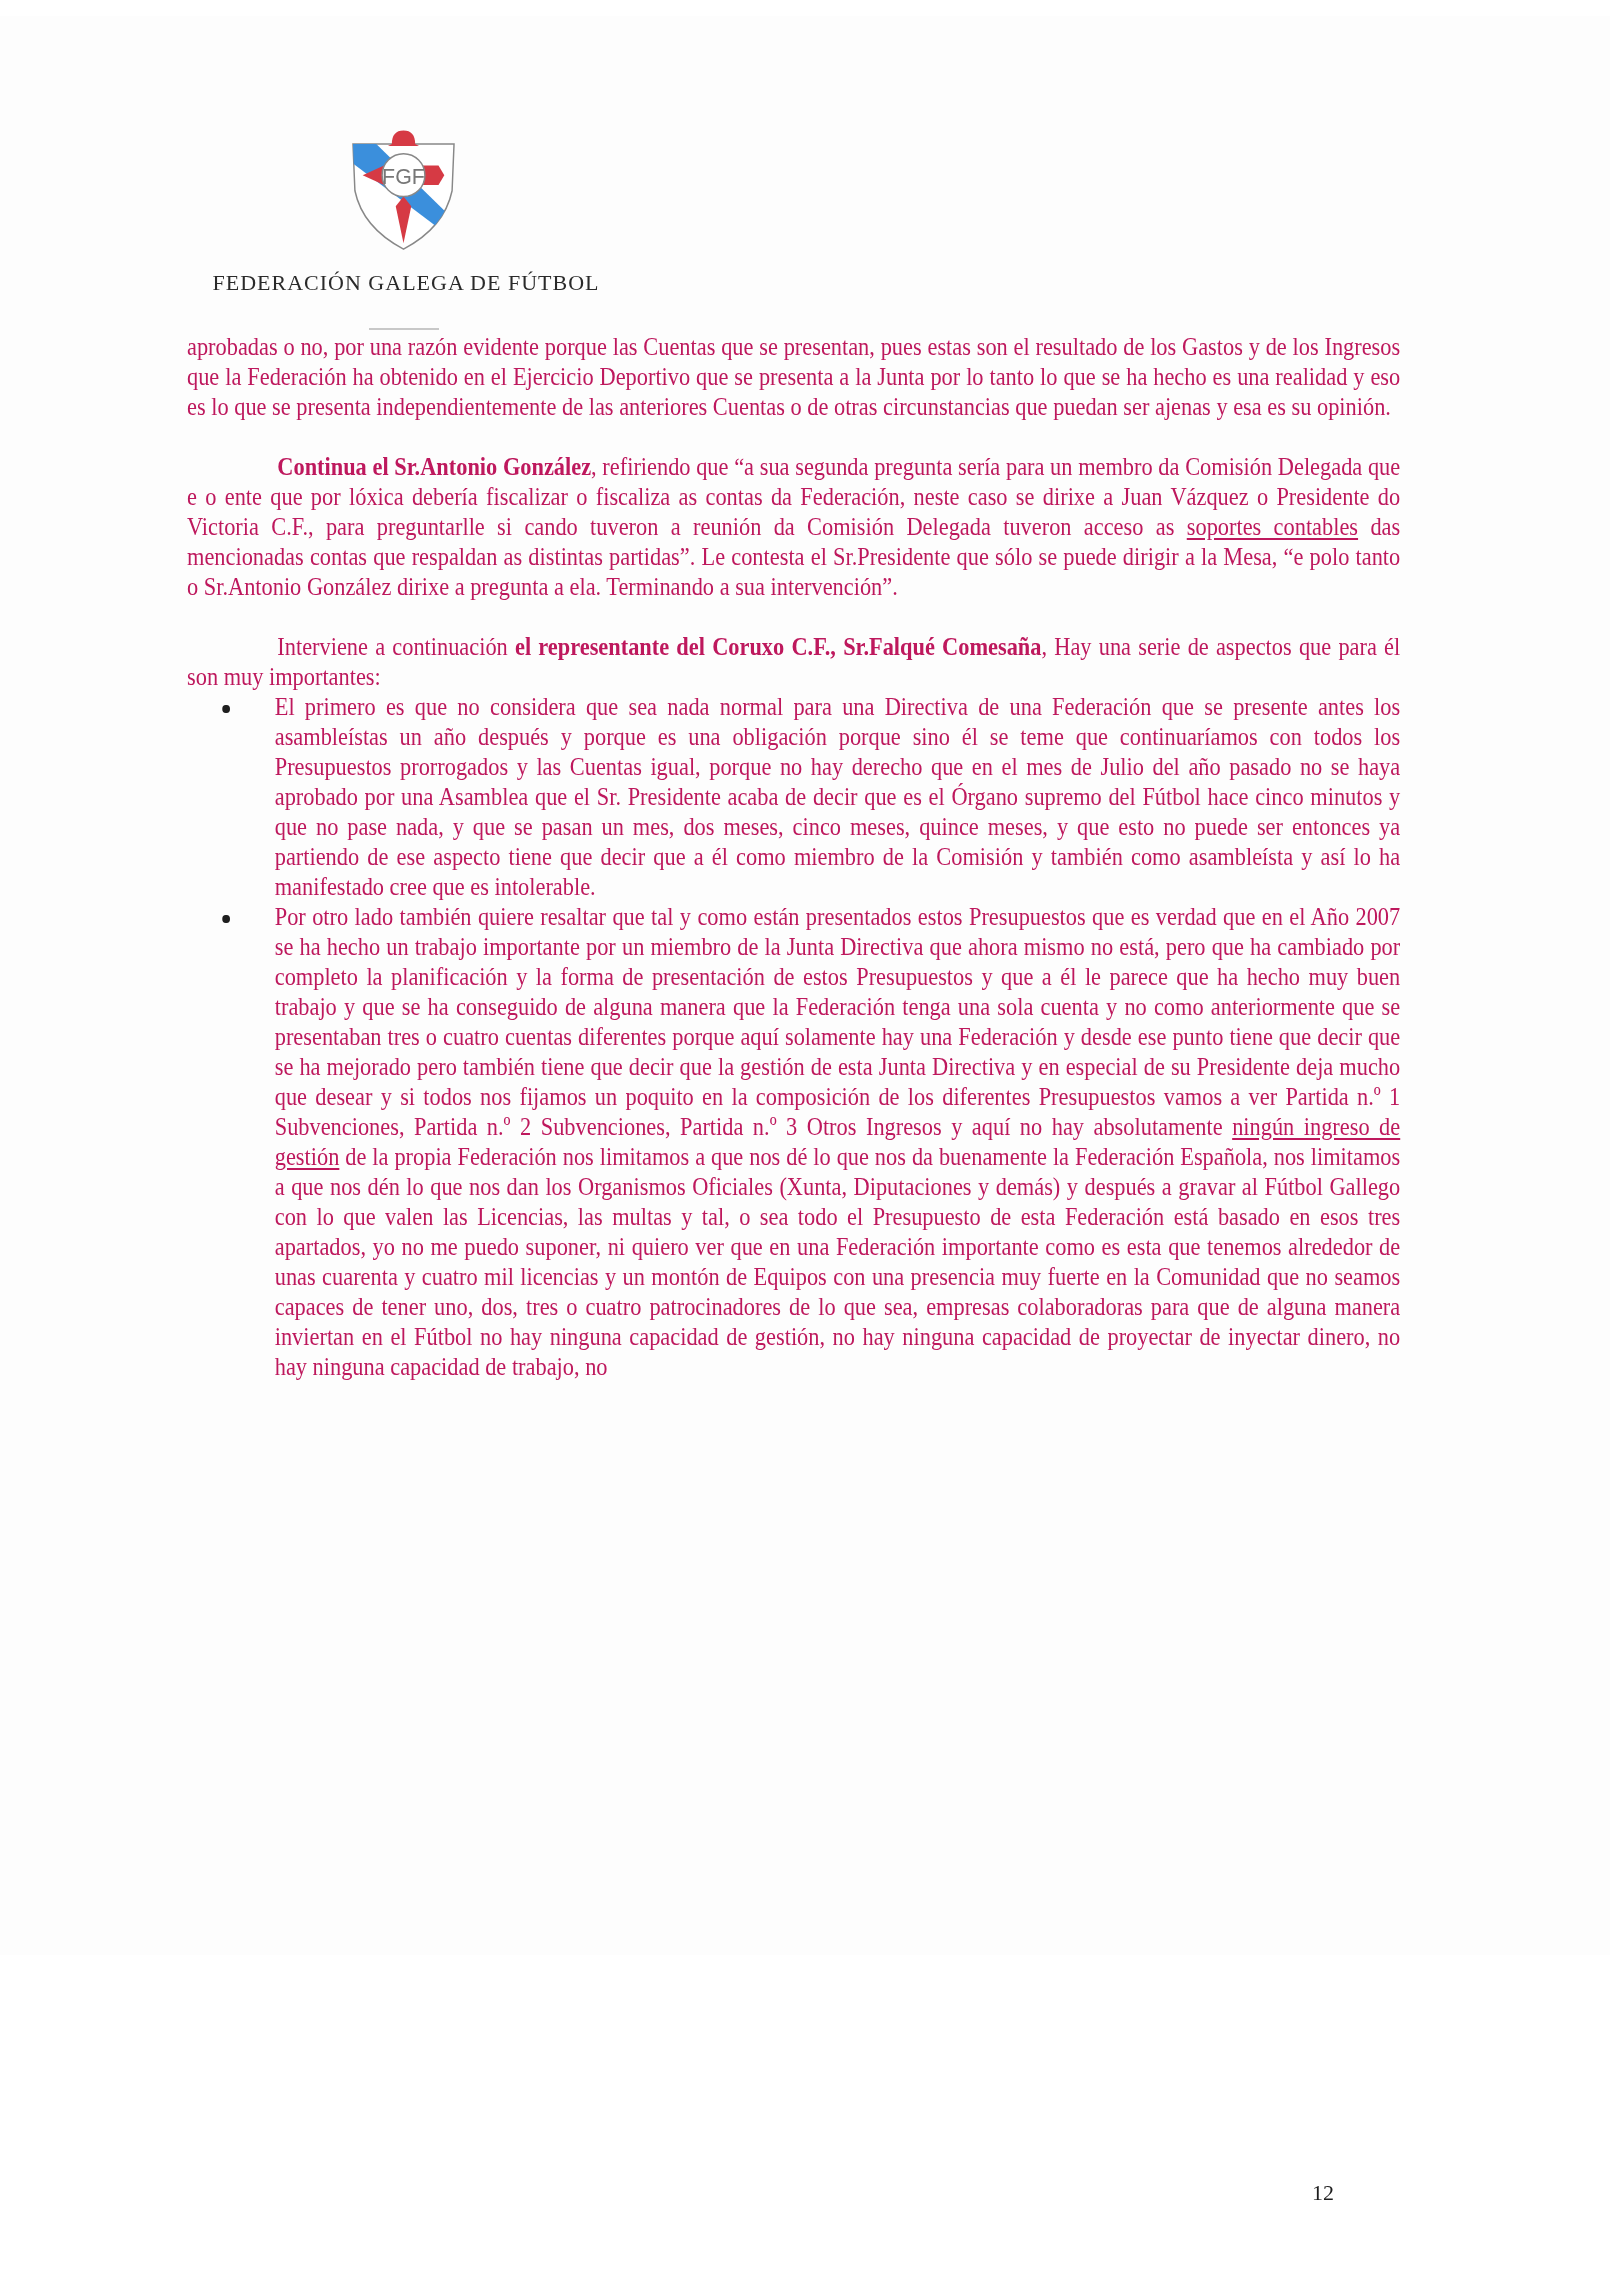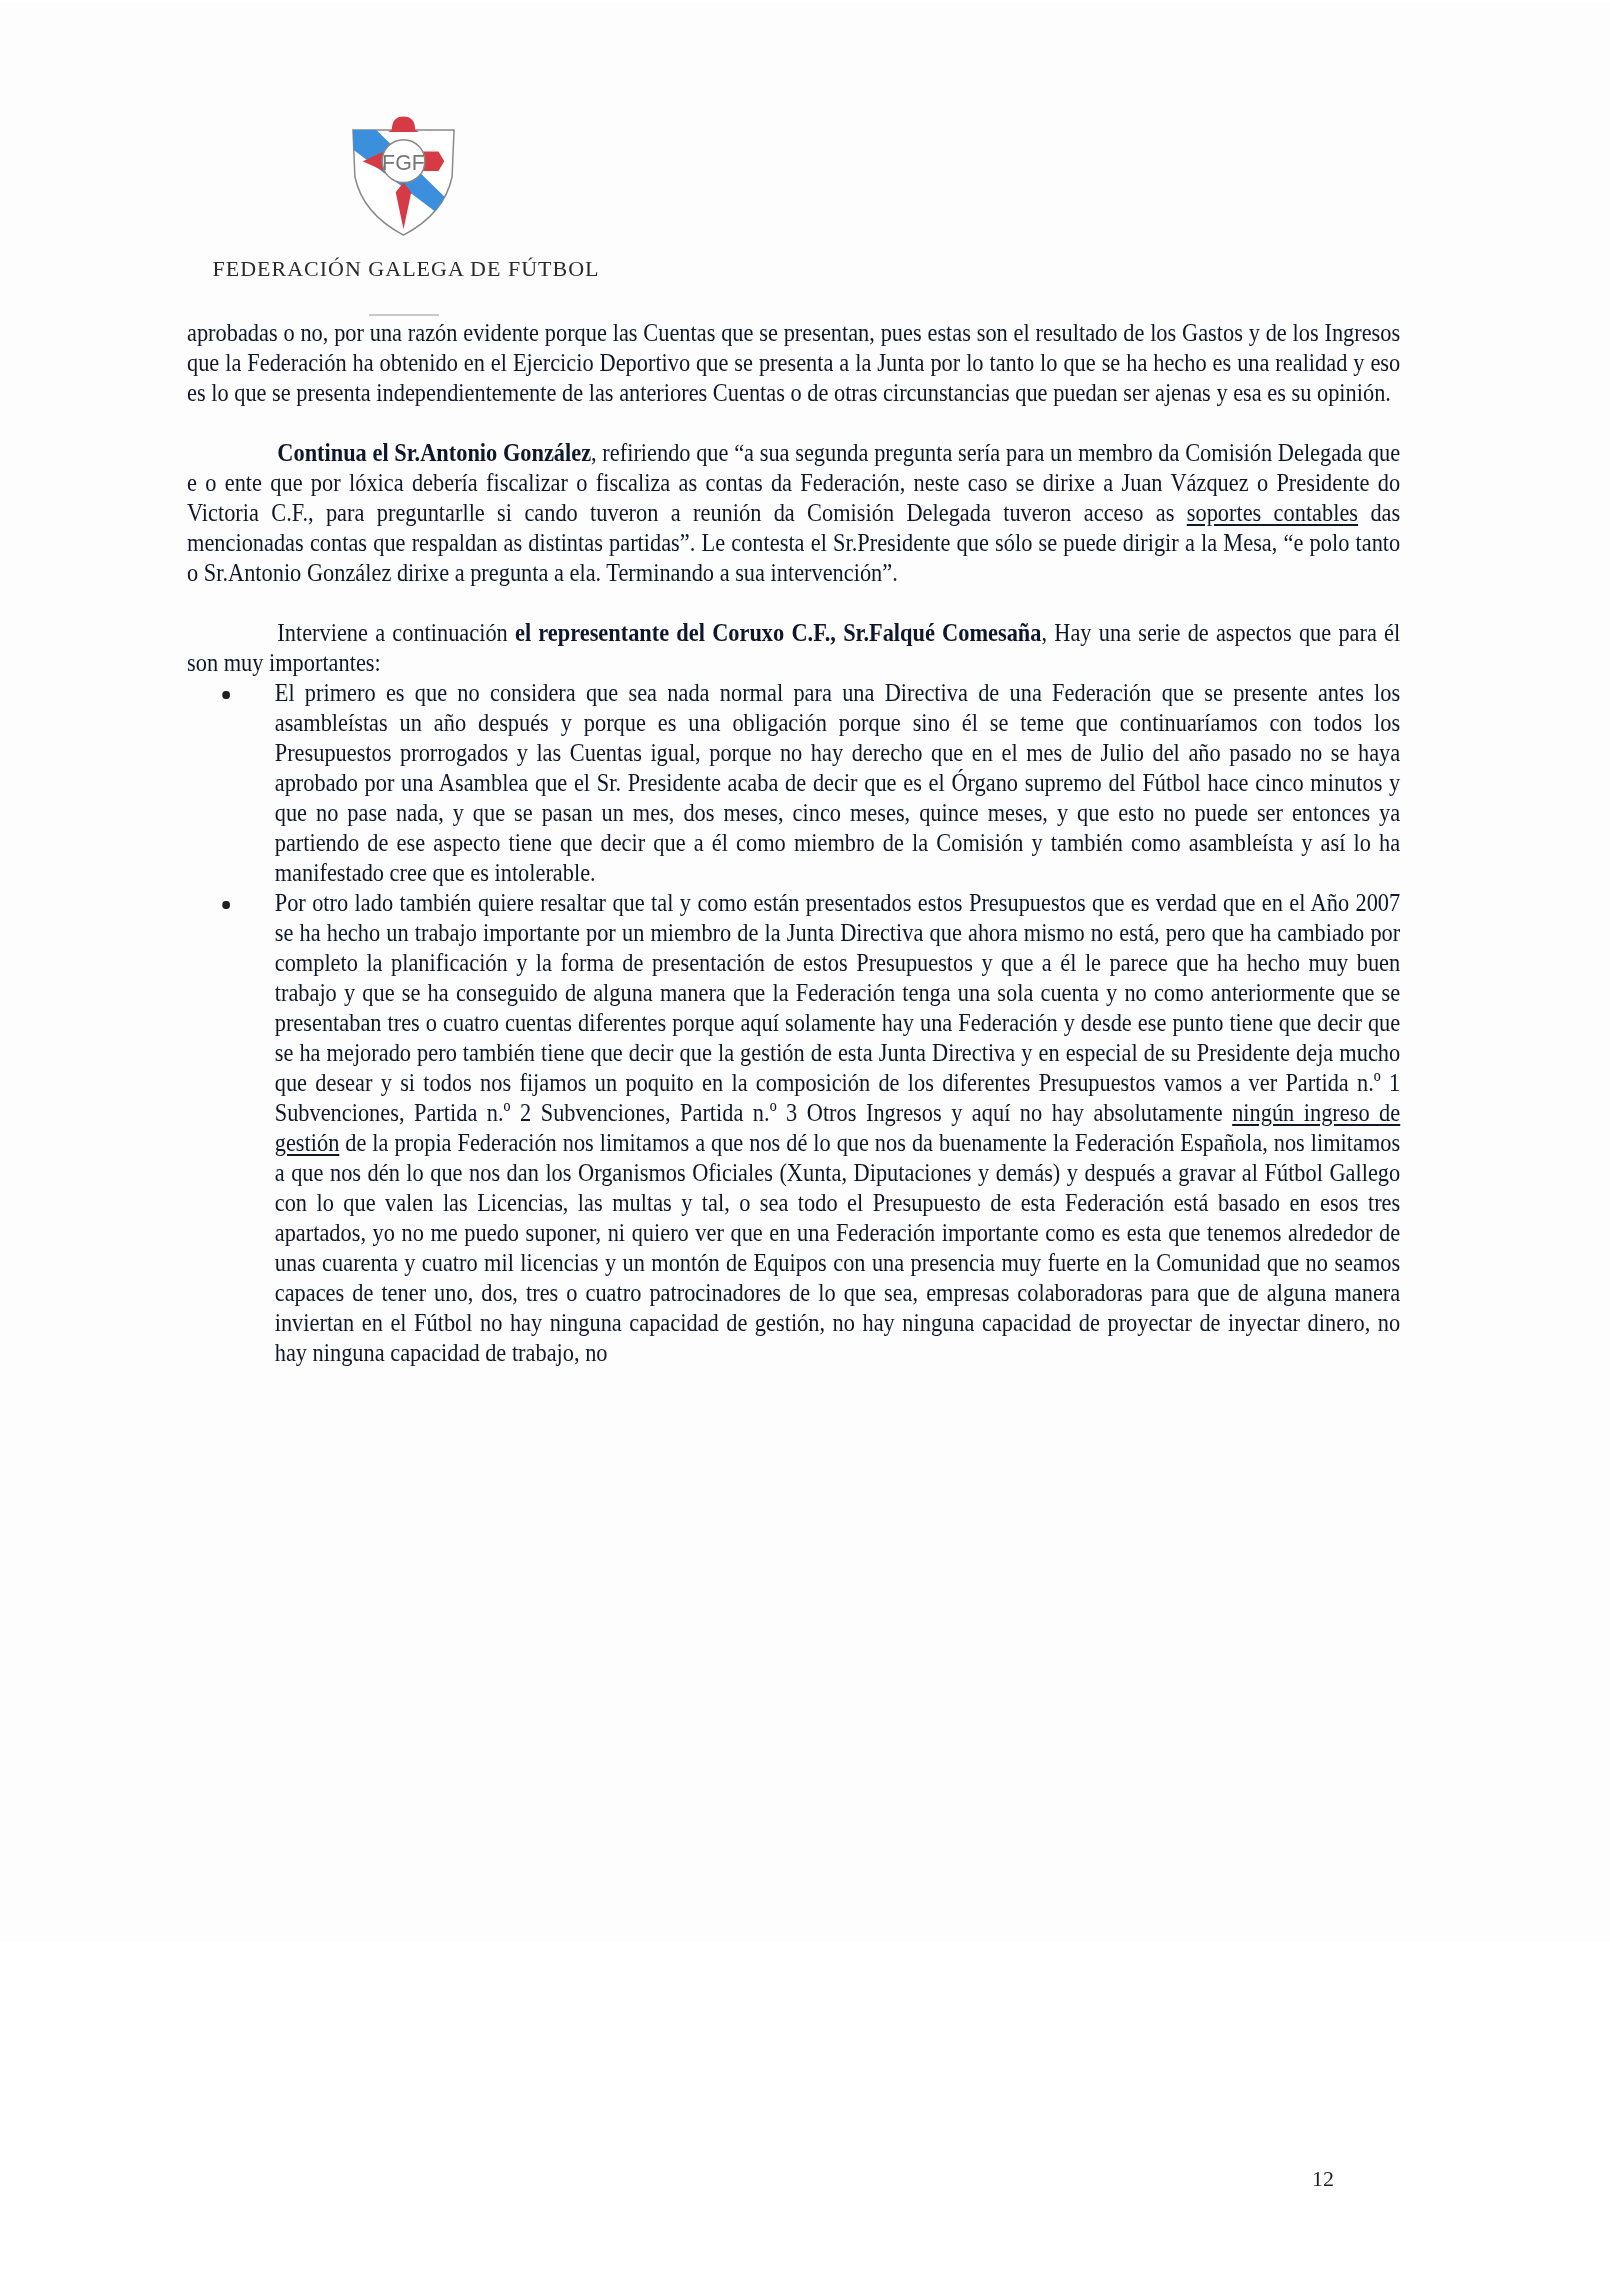--- a/index.html
+++ b/index.html
@@ -1,23 +1,23 @@
 <!DOCTYPE html>
 <html><head>
   <meta charset="utf-8">
   <style>
     html, body { margin: 0; padding: 0; background: #ffffff; }
     body { width: 1611px; height: 2285px; position: relative; overflow: hidden; color: #1a1a1a; }
-    .page { position: absolute; left: 0; top: 2px; width: 1611px; height: 1939px; background: #fdfdfd; }
+    .page { position: absolute; left: 0; top: 16px; width: 1611px; height: 1939px; background: #fdfdfd; }
     .logo { position: absolute; left: 347px; top: 97px; width: 113px; height: 138px; }
     .org-name { position: absolute; left: 202px; top: 254px; width: 408px; text-align: center;
       font-family: "Liberation Serif", serif; font-size: 22px; letter-spacing: 1px; color: #2a2a2a; }
     .rule { position: absolute; left: 369px; top: 312px; width: 70px; height: 1.9px; background: #c8c8c8; }
     .body { position: absolute; left: 187px; top: 316px; width: 1213px;
-      font-family: "Liberation Serif", serif; font-size: 26px; line-height: 30px; color: #0f172a; }
+      font-family: "Liberation Serif", serif; font-size: 26px; line-height: 30px; color: #be185d; }
     .para { margin: 0; text-align: justify; transform-origin: left top; }
     .indent { text-indent: 105px; }
     .gap { height: 30px; }
     .bullets { list-style: none; margin: 0; padding: 0; }
     .bullets li { position: relative; padding-left: 102px; text-align: justify; }
     .bullets li .dot { position: absolute; left: 41px; top: 12.6px; width: 8.7px; height: 8.7px; border-radius: 50%; background: #1e1e1e; }
     b { font-weight: bold; }
     u { text-decoration: underline; text-underline-offset: 2.9px; }
     .page-num { position: absolute; left: 1312px; top: 2164px; font-family: "Liberation Serif", serif; font-size: 22px; color: #1e1e1e; }
     .squeeze { display: block; transform: scaleX(0.86); transform-origin: left top; width: 116.3%; }

